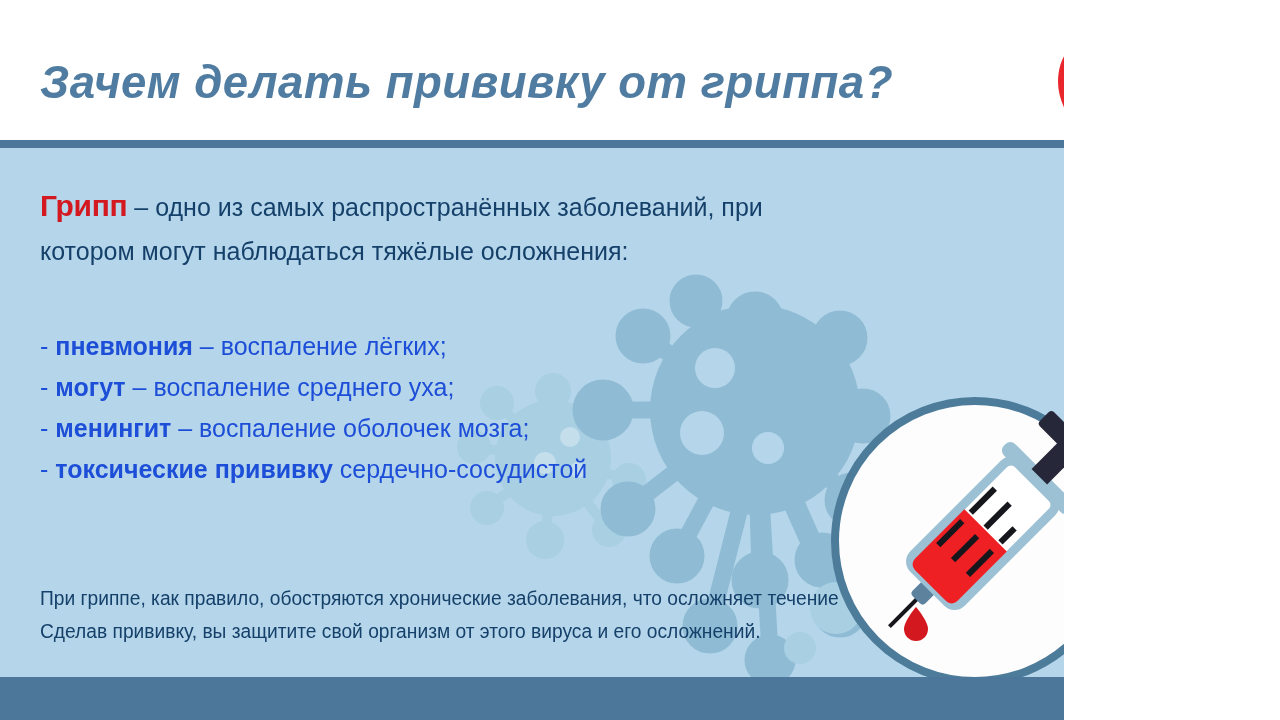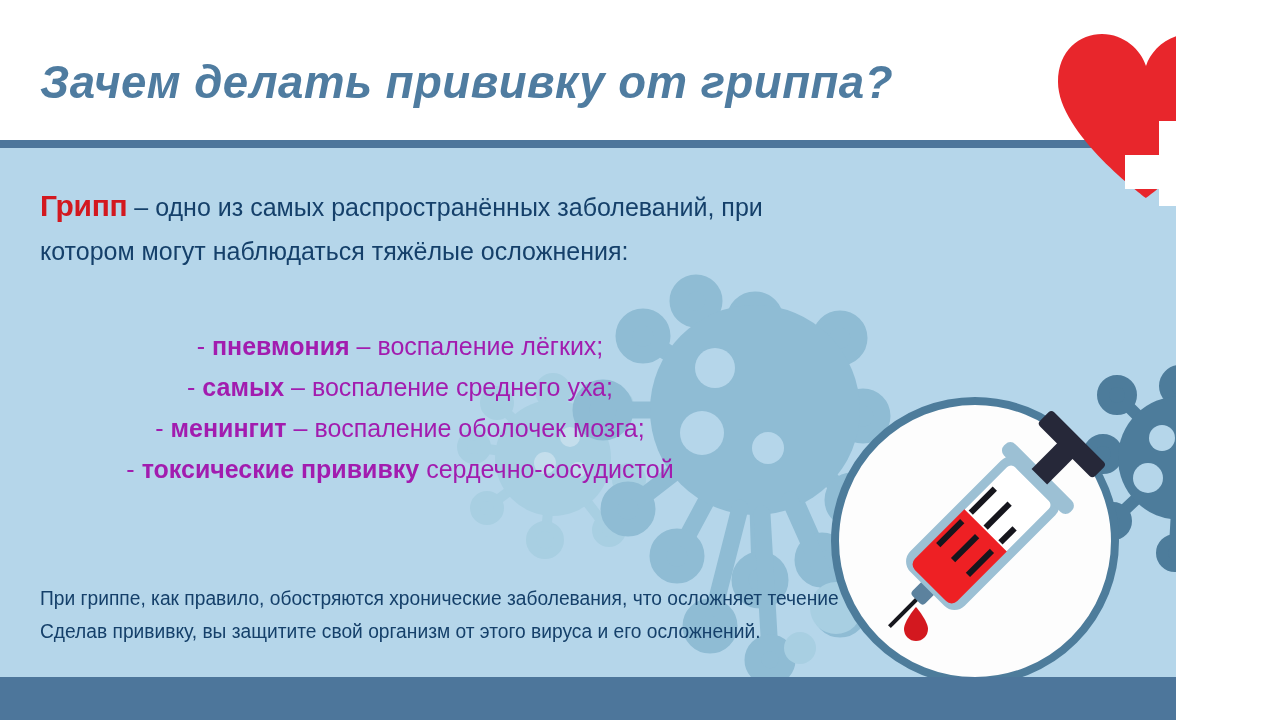--- a/index.html
+++ b/index.html
@@ -2,21 +2,21 @@
 <html lang="ru"><head>
 <meta charset="utf-8">
 <style>
   html, body {
     margin: 0;
     padding: 0;
     background: #ffffff;
   }
   #poster {
     position: relative;
-    width: 1176px;
+    width: 1064px;
     height: 720px;
     overflow: hidden;
     background: #ffffff;
     font-family: "Liberation Sans", "DejaVu Sans", sans-serif;
   }
 
   
   .header-band {
     position: absolute;
     left: 0; top: 0;
@@ -86,22 +86,21 @@
     font-weight: bold;
     font-size: 30px;
     letter-spacing: -0.3px;
   }
   .bullets {
     position: absolute;
     left: 40px; top: 178px;
     width: 720px;
     font-size: 25px;
     line-height: 41px;
-    color: #a21caf;
-    text-align: center;
+    color: #1d4ed8;
   }
   .bullets .item b { font-weight: bold; }
   .note {
     position: absolute;
     left: 40px; top: 434px;
     width: 1180px;
     font-family: "Liberation Sans Narrow", "Liberation Sans", sans-serif;
     font-size: 20px;
     line-height: 33px;
     color: #15406A;
@@ -238,21 +237,21 @@
     </svg>
 
     <div class="content">
 
       <div class="lead">
         <span class="flu-word">Грипп</span><span> – одно из самых распространённых заболеваний, при котором могут наблюдаться тяжёлые осложнения:</span>
       </div>
 
       <div class="bullets">
         <div class="item"><span>- </span><b>пневмония</b><span> – воспаление лёгких;</span></div>
-        <div class="item"><span>- </span><b>самых</b><span> – воспаление среднего уха;</span></div>
+        <div class="item"><span>- </span><b>могут</b><span> – воспаление среднего уха;</span></div>
         <div class="item"><span>- </span><b>менингит</b><span> – воспаление оболочек мозга;</span></div>
         <div class="item"><span>- </span><b>токсические прививку</b><span> сердечно-сосудистой</span></div>
       </div>
 
       <div class="note">
         <div>При гриппе, как правило, обостряются хронические заболевания, что осложняет течение болезни.</div>
         <div>Сделав прививку, вы защитите свой организм от этого вируса и его осложнений.</div>
       </div>
 
     </div>

